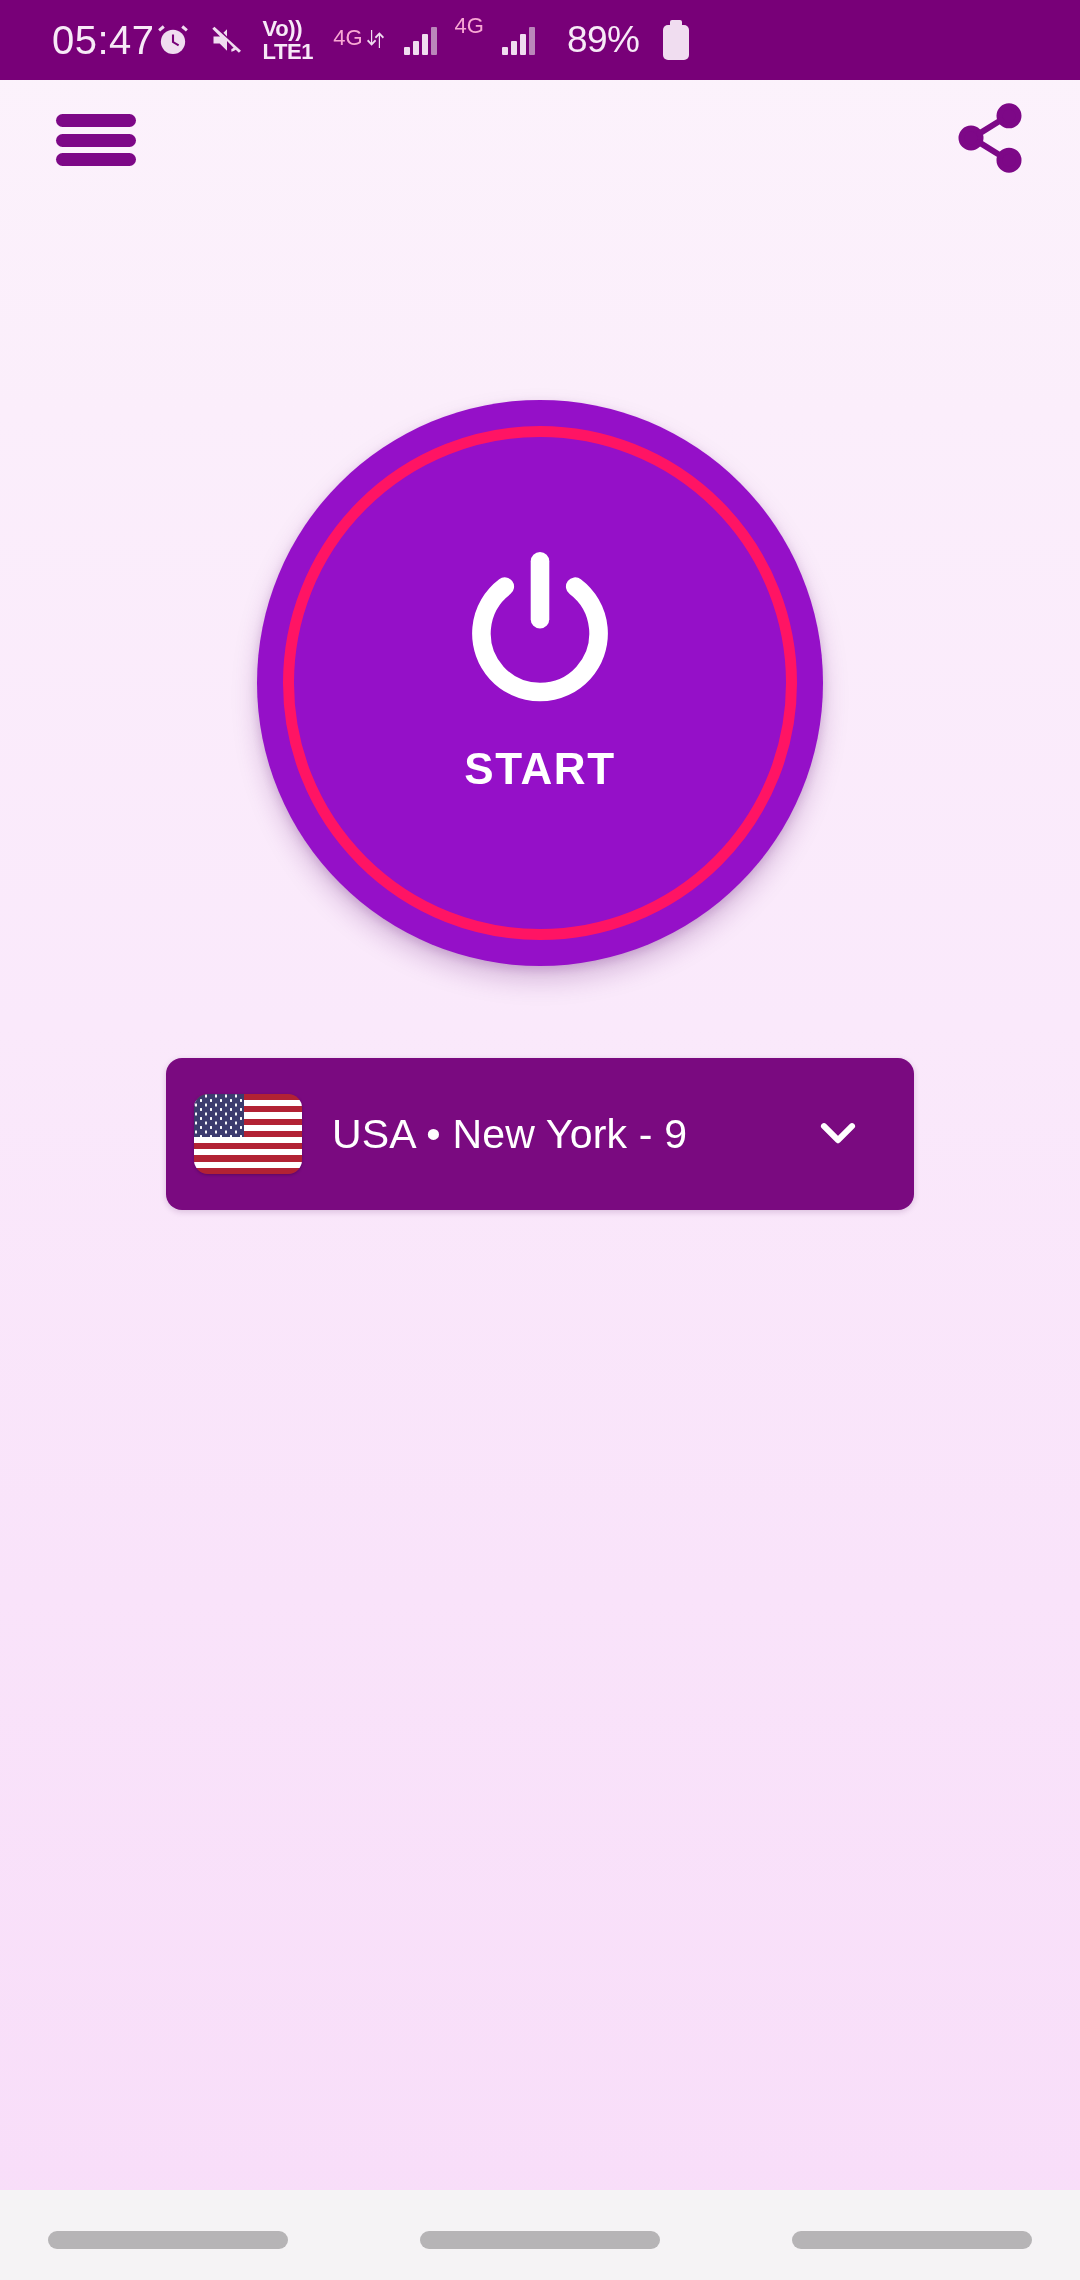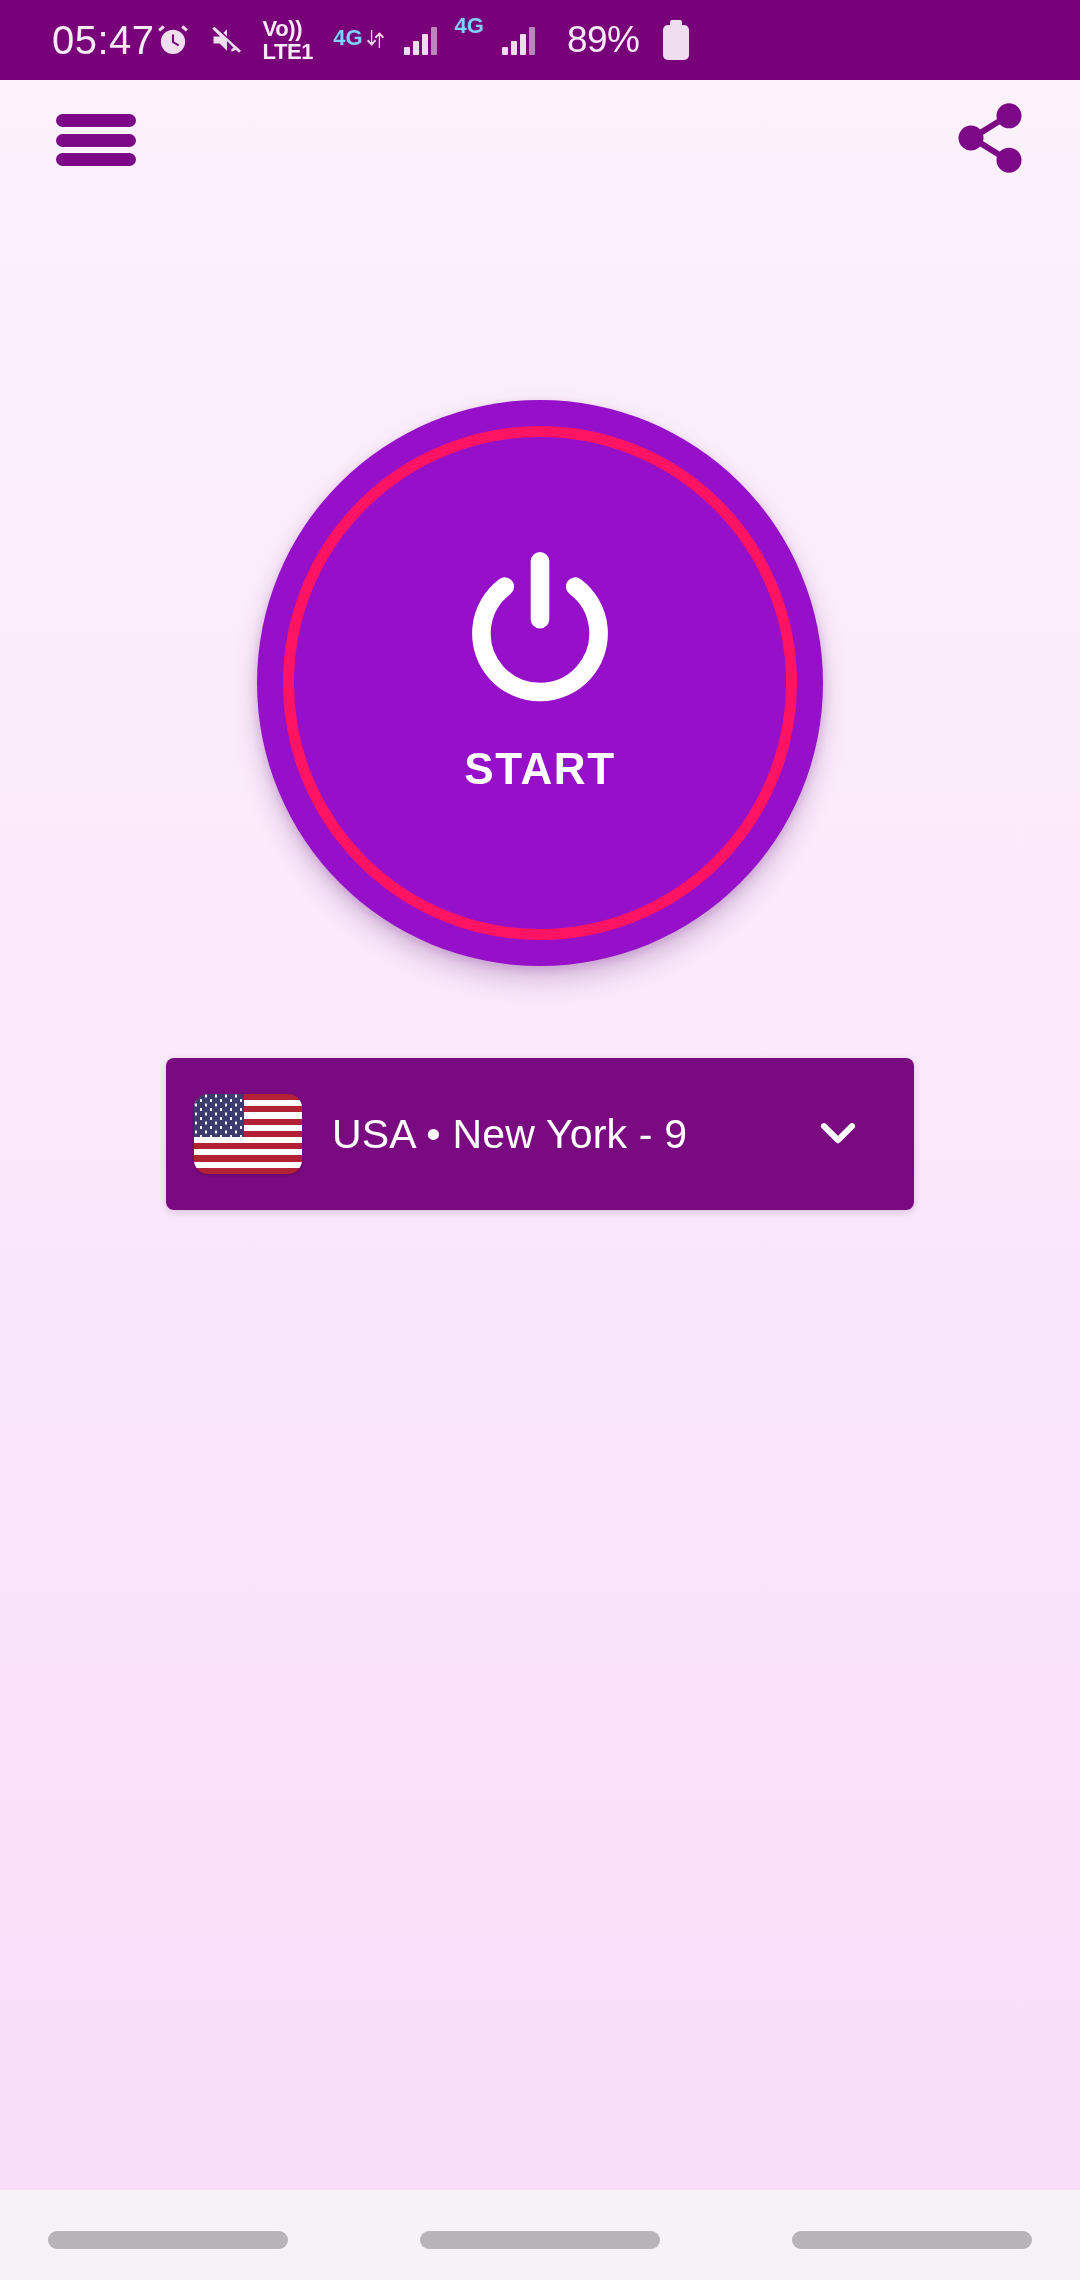--- a/index.html
+++ b/index.html
@@ -68,22 +68,22 @@
   .volte-block .l1 { letter-spacing: -0.4px; }
   .volte-block .l2 { letter-spacing: -0.4px; margin-top: 1px; }
 
   .gen-block {
     display: flex;
     align-items: flex-end;
     gap: 3px;
   }
   .gen-label {
     font-size: 22px;
-    font-weight: bold;
-    color: #7dd3fc;
+    font-weight: normal;
+    color: #f9a8d4;
     line-height: 1;
     position: relative;
     top: -4px;
   }
   .gen-label.raised { top: -14px; }
 
   .arrows {
     display: flex;
     align-items: flex-end;
     gap: 1px;
@@ -226,21 +226,21 @@
     letter-spacing: 1.6px;
     margin-top: 18px;
   }
 
   
   .server-select {
     margin-top: 92px;
     width: 748px;
     height: 152px;
     background: #7a0a80;
-    border-radius: 8px;
+    border-radius: 16px;
     display: flex;
     align-items: center;
     padding: 0 48px 0 28px;
     cursor: pointer;
     box-shadow: 0 2px 6px rgba(80,10,90,0.18);
   }
 
   .flag {
     width: 108px;
     height: 80px;

